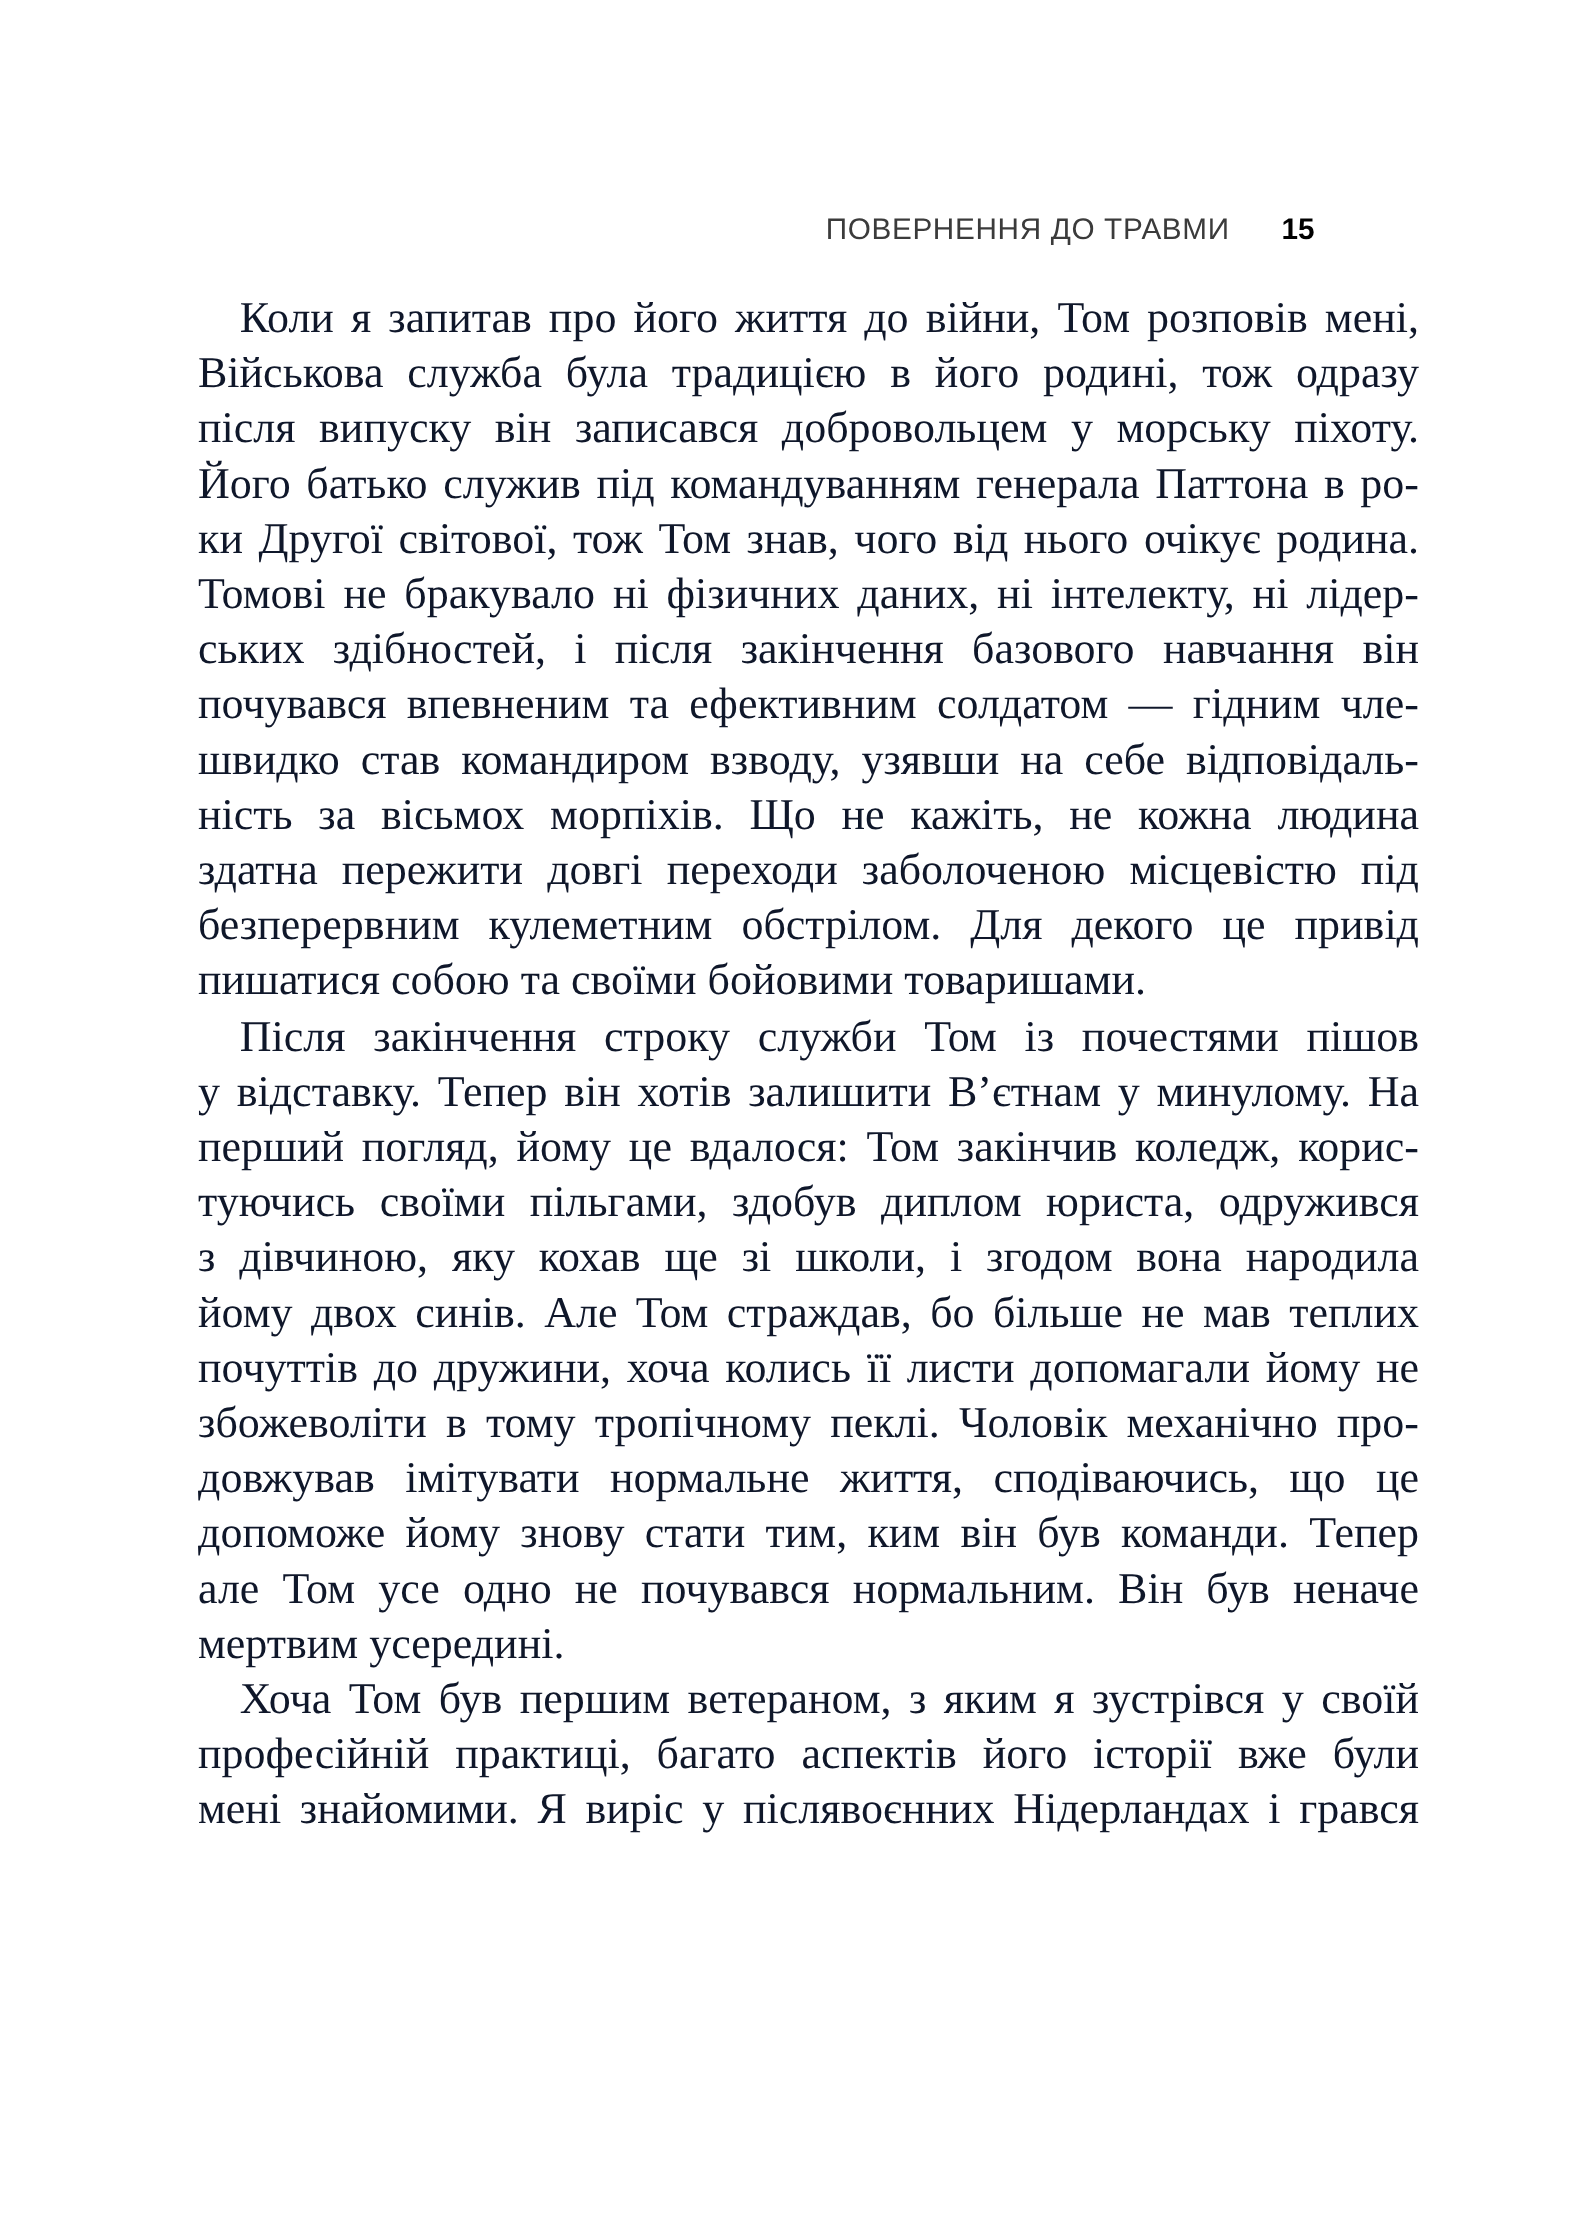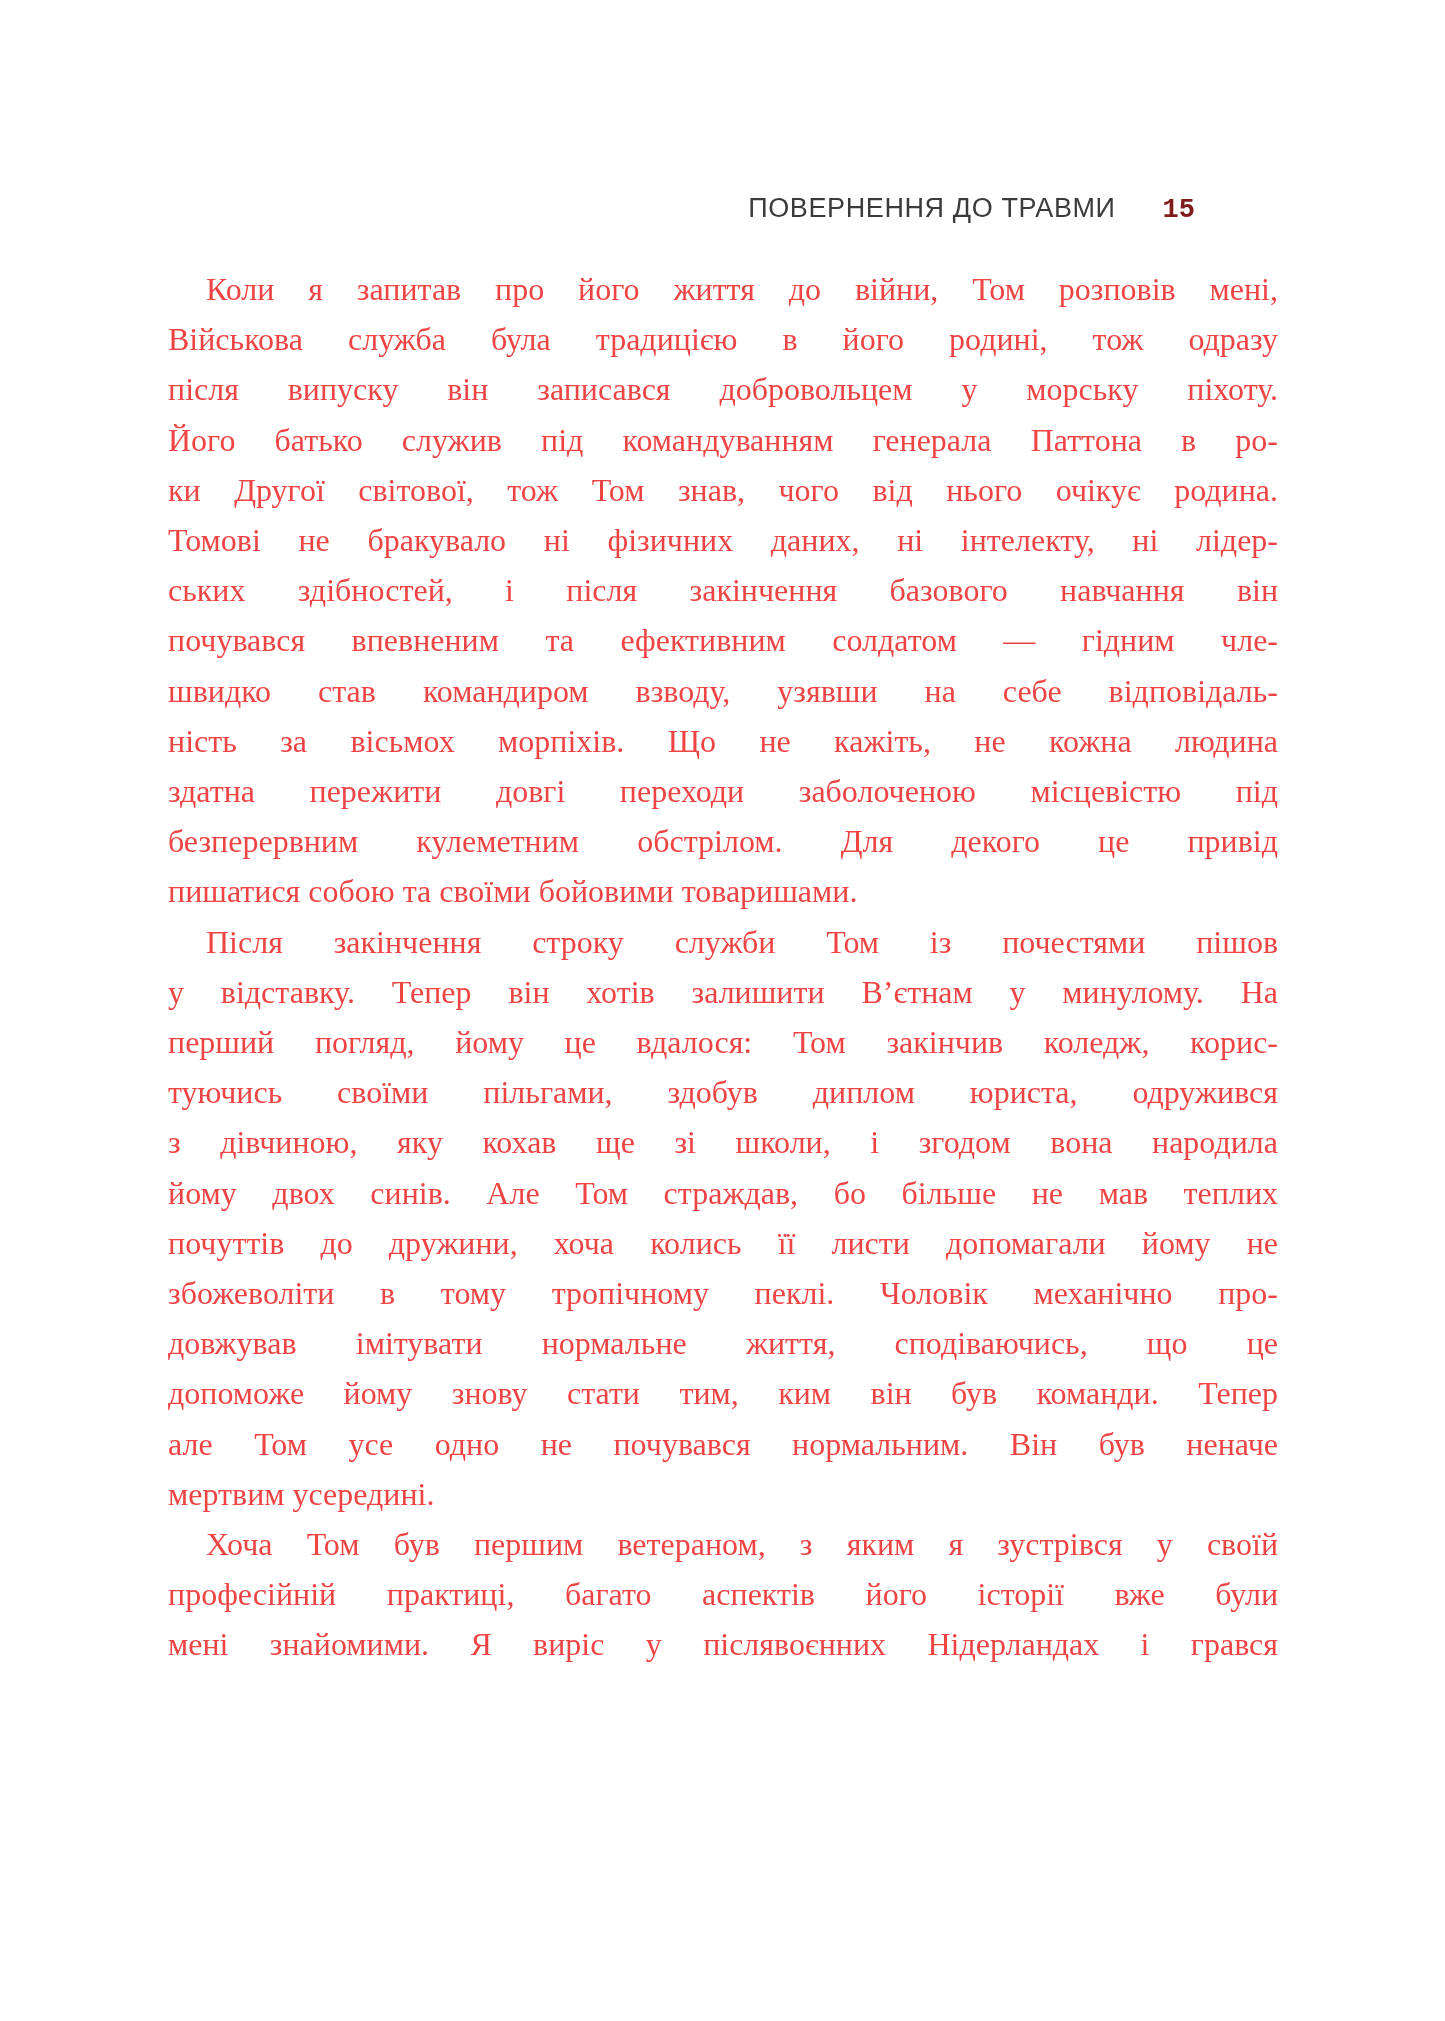--- a/index.html
+++ b/index.html
@@ -22,31 +22,30 @@
     font-size: 27px;
     line-height: 32px;
     letter-spacing: 0.6px;
     color: #3b3b3b;
     white-space: nowrap;
     margin-left: 48px;
   }
   .running-header .page-num {
     font-weight: 700;
     letter-spacing: 0;
-    color: #7f1d1d;
-    font-family: Liberation Mono, monospace;
+    color: #000000;
   }
   .text-block {
     position: absolute;
-    left: 168px;
+    left: 180px;
     top: 264px;
     width: 1110px;
-    font-size: 32px;
+    font-size: 40px;
     line-height: 50.2px;
-    color: #ef4444;
+    color: #0f172a;
   }
   .line {
     text-align: justify;
     text-align-last: justify;
   }
   .line.indent { text-indent: 38px; }
   .line.para-end {
     text-align: center;
     text-align-last: left;
   }

